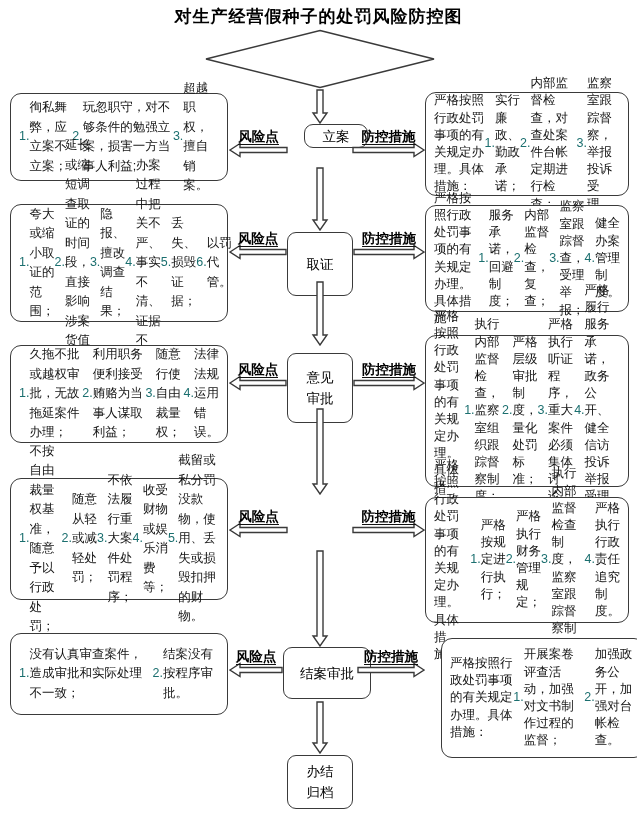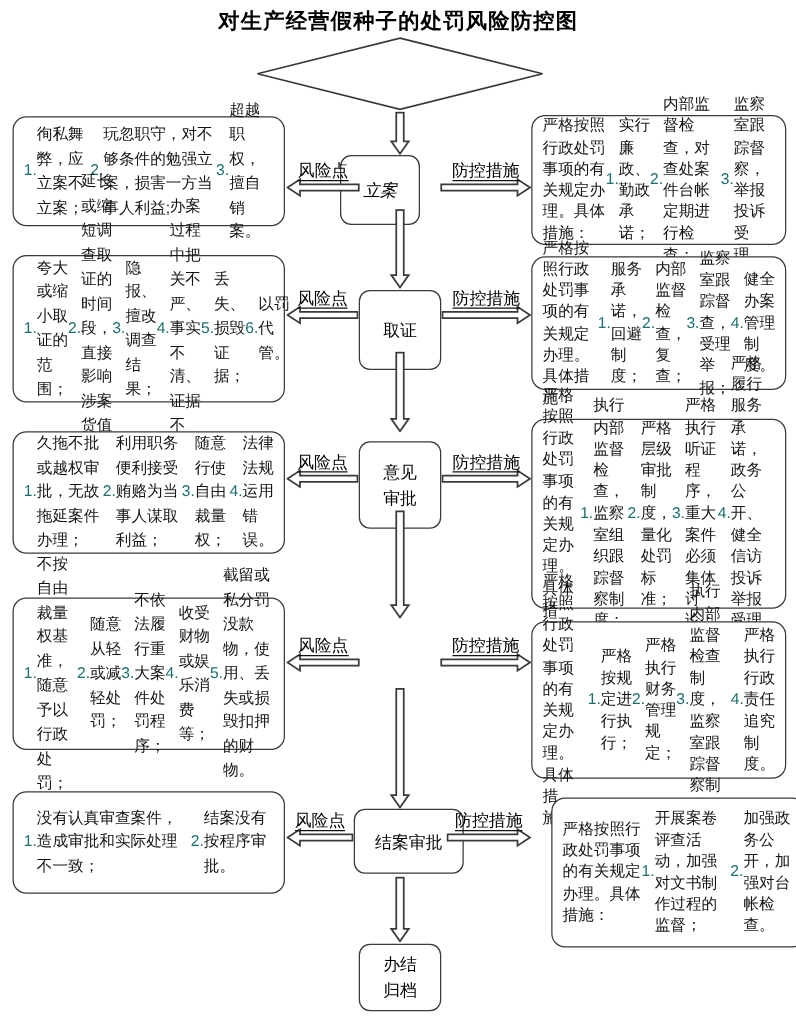--- a/index.html
+++ b/index.html
@@ -26,21 +26,21 @@
   .step{
     border-radius:9px;justify-content:center;text-align:center;
     font-size:13.5px;line-height:21px;white-space:pre-line;color:#000;
   }
   .diamond-label{
     position:absolute;left:204px;top:29px;width:232px;height:56px;
     display:flex;align-items:center;justify-content:center;
     font-size:13.5px;color:#000;
   }
   .lbl{
-    position:absolute;text-align:center;font-size:13.5px;font-weight:normal;
+    position:absolute;text-align:center;font-size:13.5px;font-weight:bold;
     color:#000;z-index:3;
   }
   .lbl span{border-bottom:1.6px solid #111;padding-bottom:0px;}
   .arrow{position:absolute;z-index:2;}
   .arrow polygon, .dshape polygon{fill:#ffffff;stroke:#3a3a3a;stroke-width:1.4;}
   .num{color:#1b6f6f;}
 </style>
 </head>
 <body>
 
@@ -71,21 +71,21 @@
   <svg class="arrow" style="left:311px;top:701px;" width="18" height="53">
     <polygon points="6,1 12,1 12,42 16,42 9,52 2,42 6,42"></polygon>
     </svg>
 
   <div class="node sidebox leftbox rich" style="left:10px;top:93px;width:218px;height:88px;"><span class="num">1.</span>徇私舞弊，应立案不立案；<span class="num">2.</span>玩忽职守，对不够条件的勉强立案，损害一方当事人利益;<span class="num">3.</span>超越职权，擅自销案。</div>
   <svg class="arrow" style="left:229px;top:142px;" width="59" height="16">
     <polygon points="1,8 11,1.5 11,5.5 58,5.5 58,10.5 11,10.5 11,14.5"></polygon>
     </svg>
   <div class="lbl" style="left:229px;top:128px;width:59px;">
     <span>风险点</span></div>
-  <div class="node step" style="left:272px;top:124px;width:64px;height:56px;font-style:italic;">立案</div>
+  <div class="node step" style="left:304px;top:124px;width:64px;height:24px;">立案</div>
   <svg class="arrow" style="left:352px;top:142px;" width="73" height="16">
     <polygon points="72,8 62,1.5 62,5.5 1,5.5 1,10.5 62,10.5 62,14.5"></polygon>
     </svg>
   <div class="lbl" style="left:352px;top:128px;width:73px;">
     <span>防控措施</span></div>
   <div class="node sidebox rightbox rich" style="left:425px;top:92px;width:204px;height:104px;">严格按照行政处罚事项的有关规定办理。具体措施：<span class="num">1.</span>实行廉政、勤政承诺；<span class="num">2.</span>内部监督检查，对查处案件台帐定期进行检查；<span class="num">3.</span>监察室跟踪督察，举报投诉受理。</div>
 
   <div class="node sidebox leftbox rich" style="left:10px;top:204px;width:218px;height:118px;"><span class="num">1.</span>夸大或缩小取证的范围；<span class="num">2.</span>延长或缩短调查取证的时间段，直接影响涉案货值的大小；<span class="num">3.</span>隐报、擅改调查结果；<span class="num">4.</span>办案过程中把关不严、事实不清、证据不足；<span class="num">5.</span>丢失、损毁证据；<span class="num">6.</span>以罚代管。</div>
   <svg class="arrow" style="left:229px;top:244px;" width="58" height="16">
     <polygon points="1,8 11,1.5 11,5.5 57,5.5 57,10.5 11,10.5 11,14.5"></polygon>

